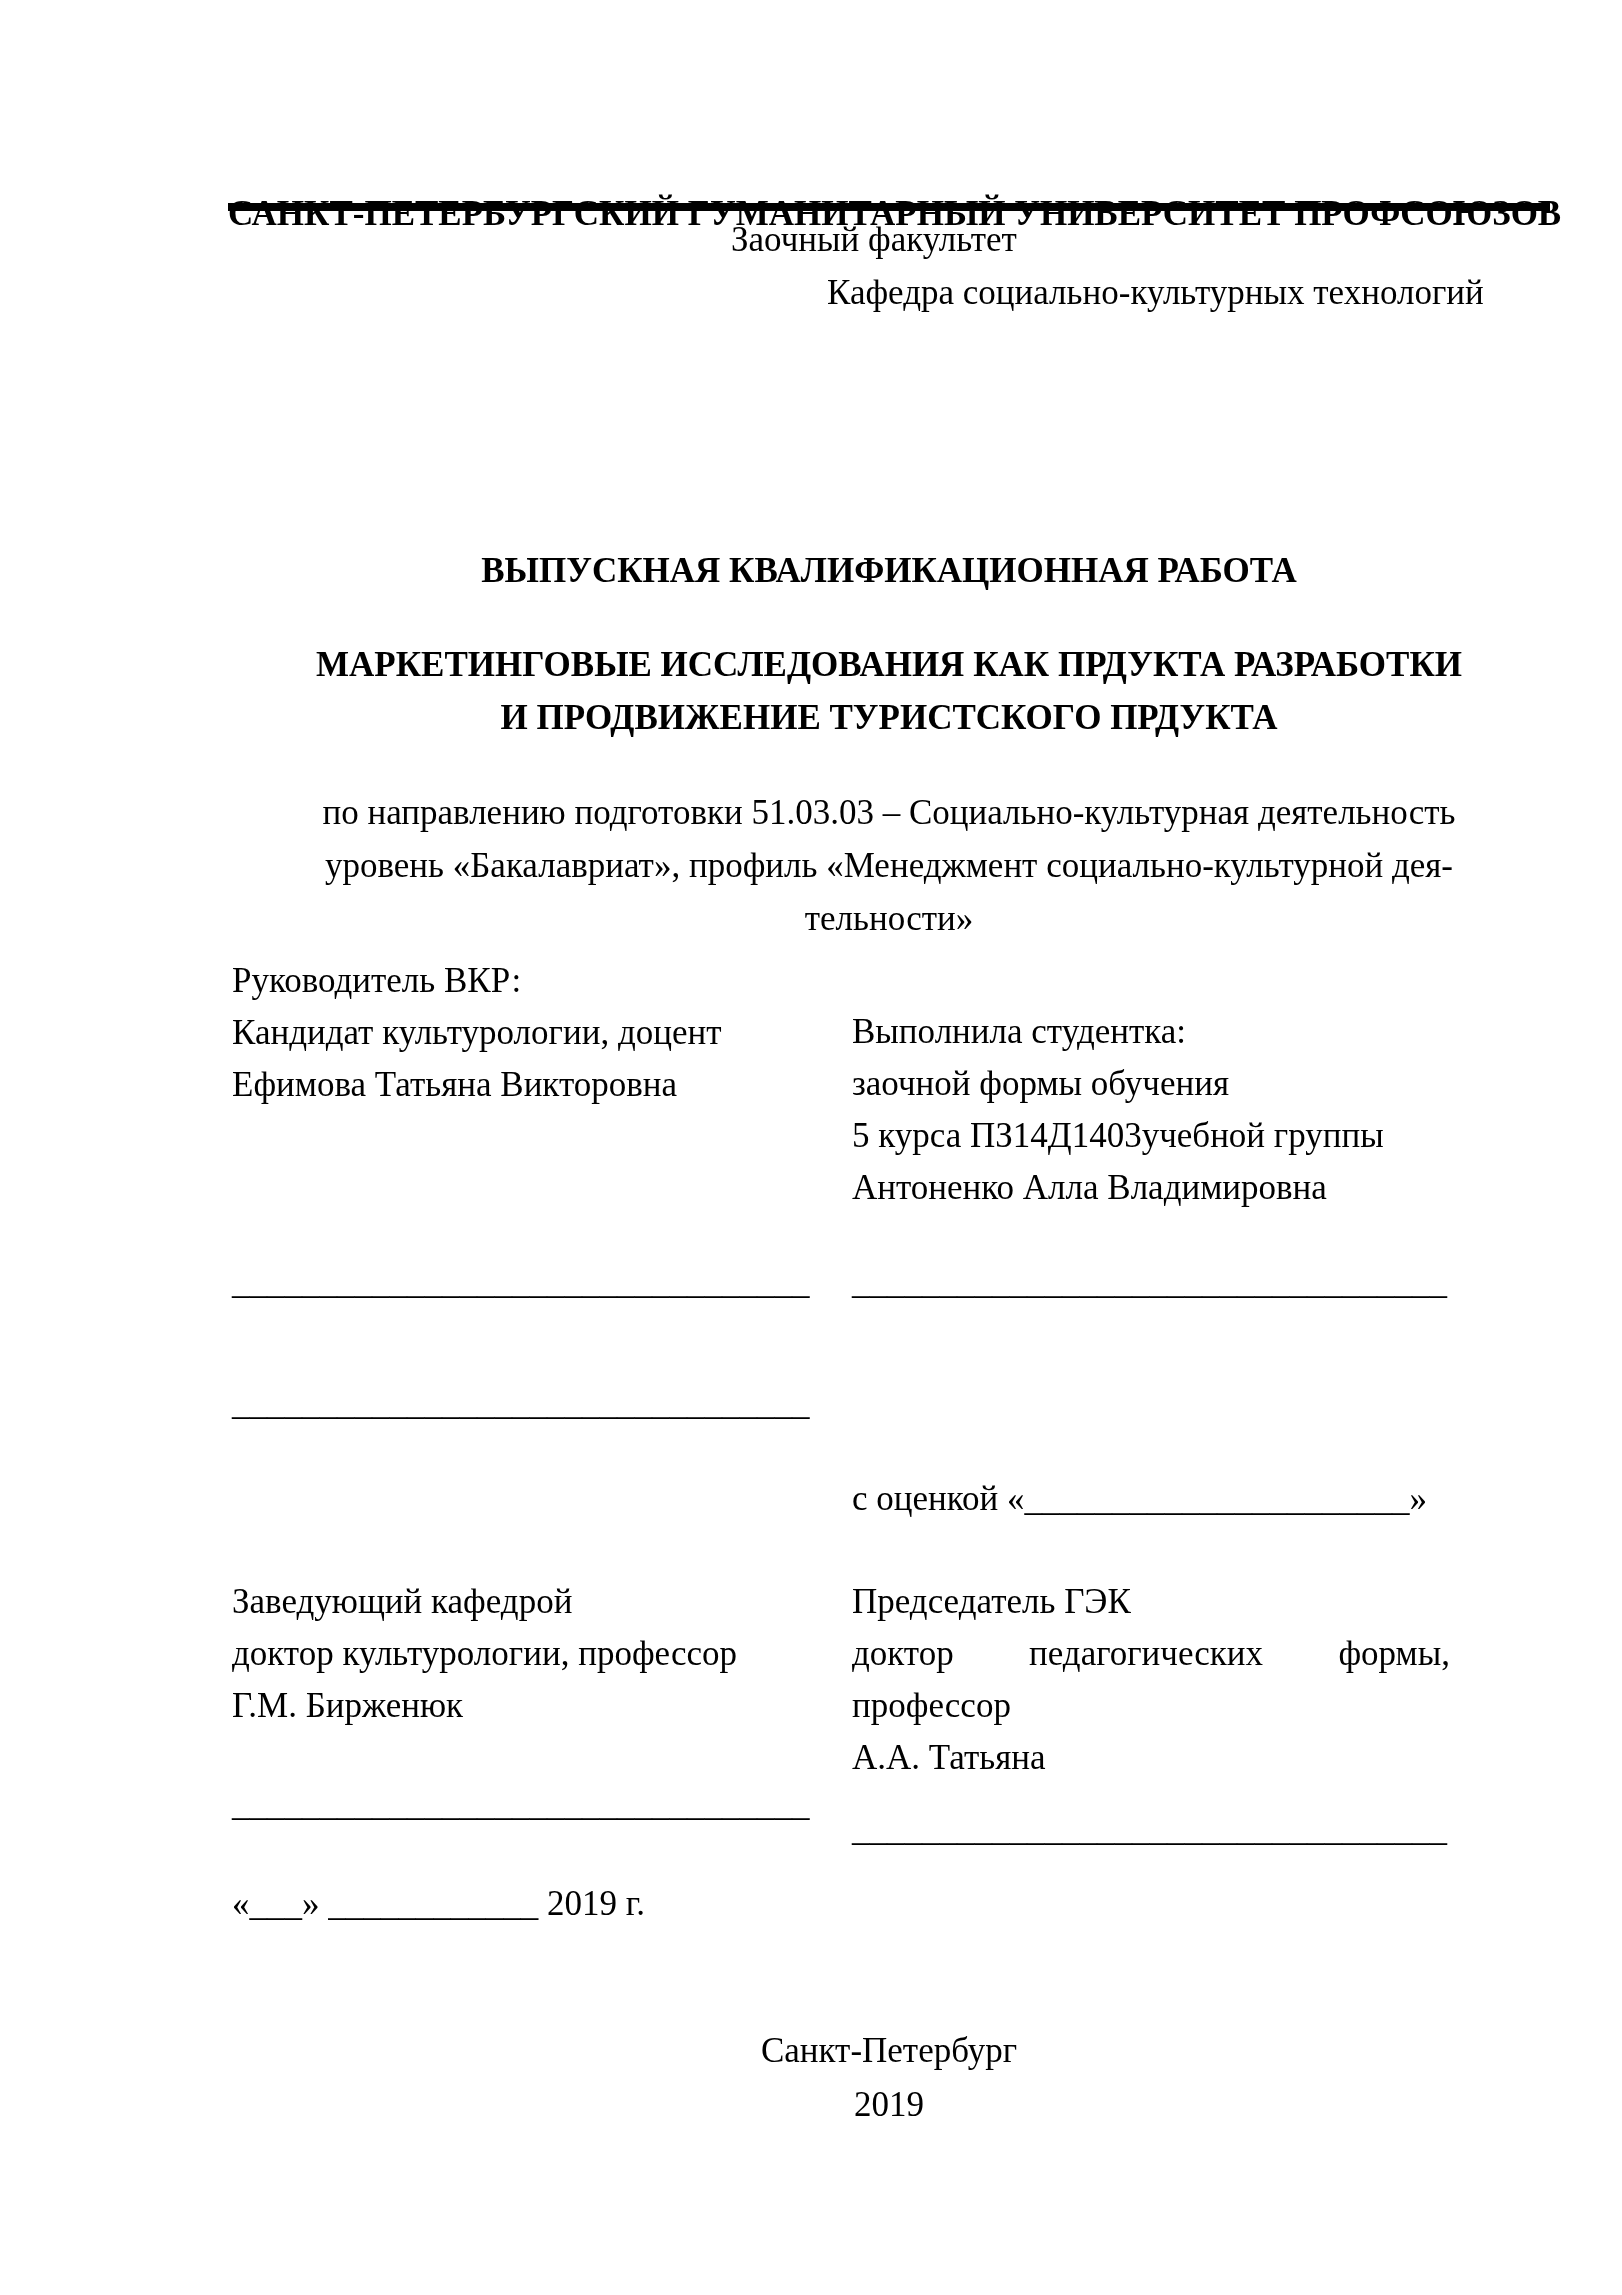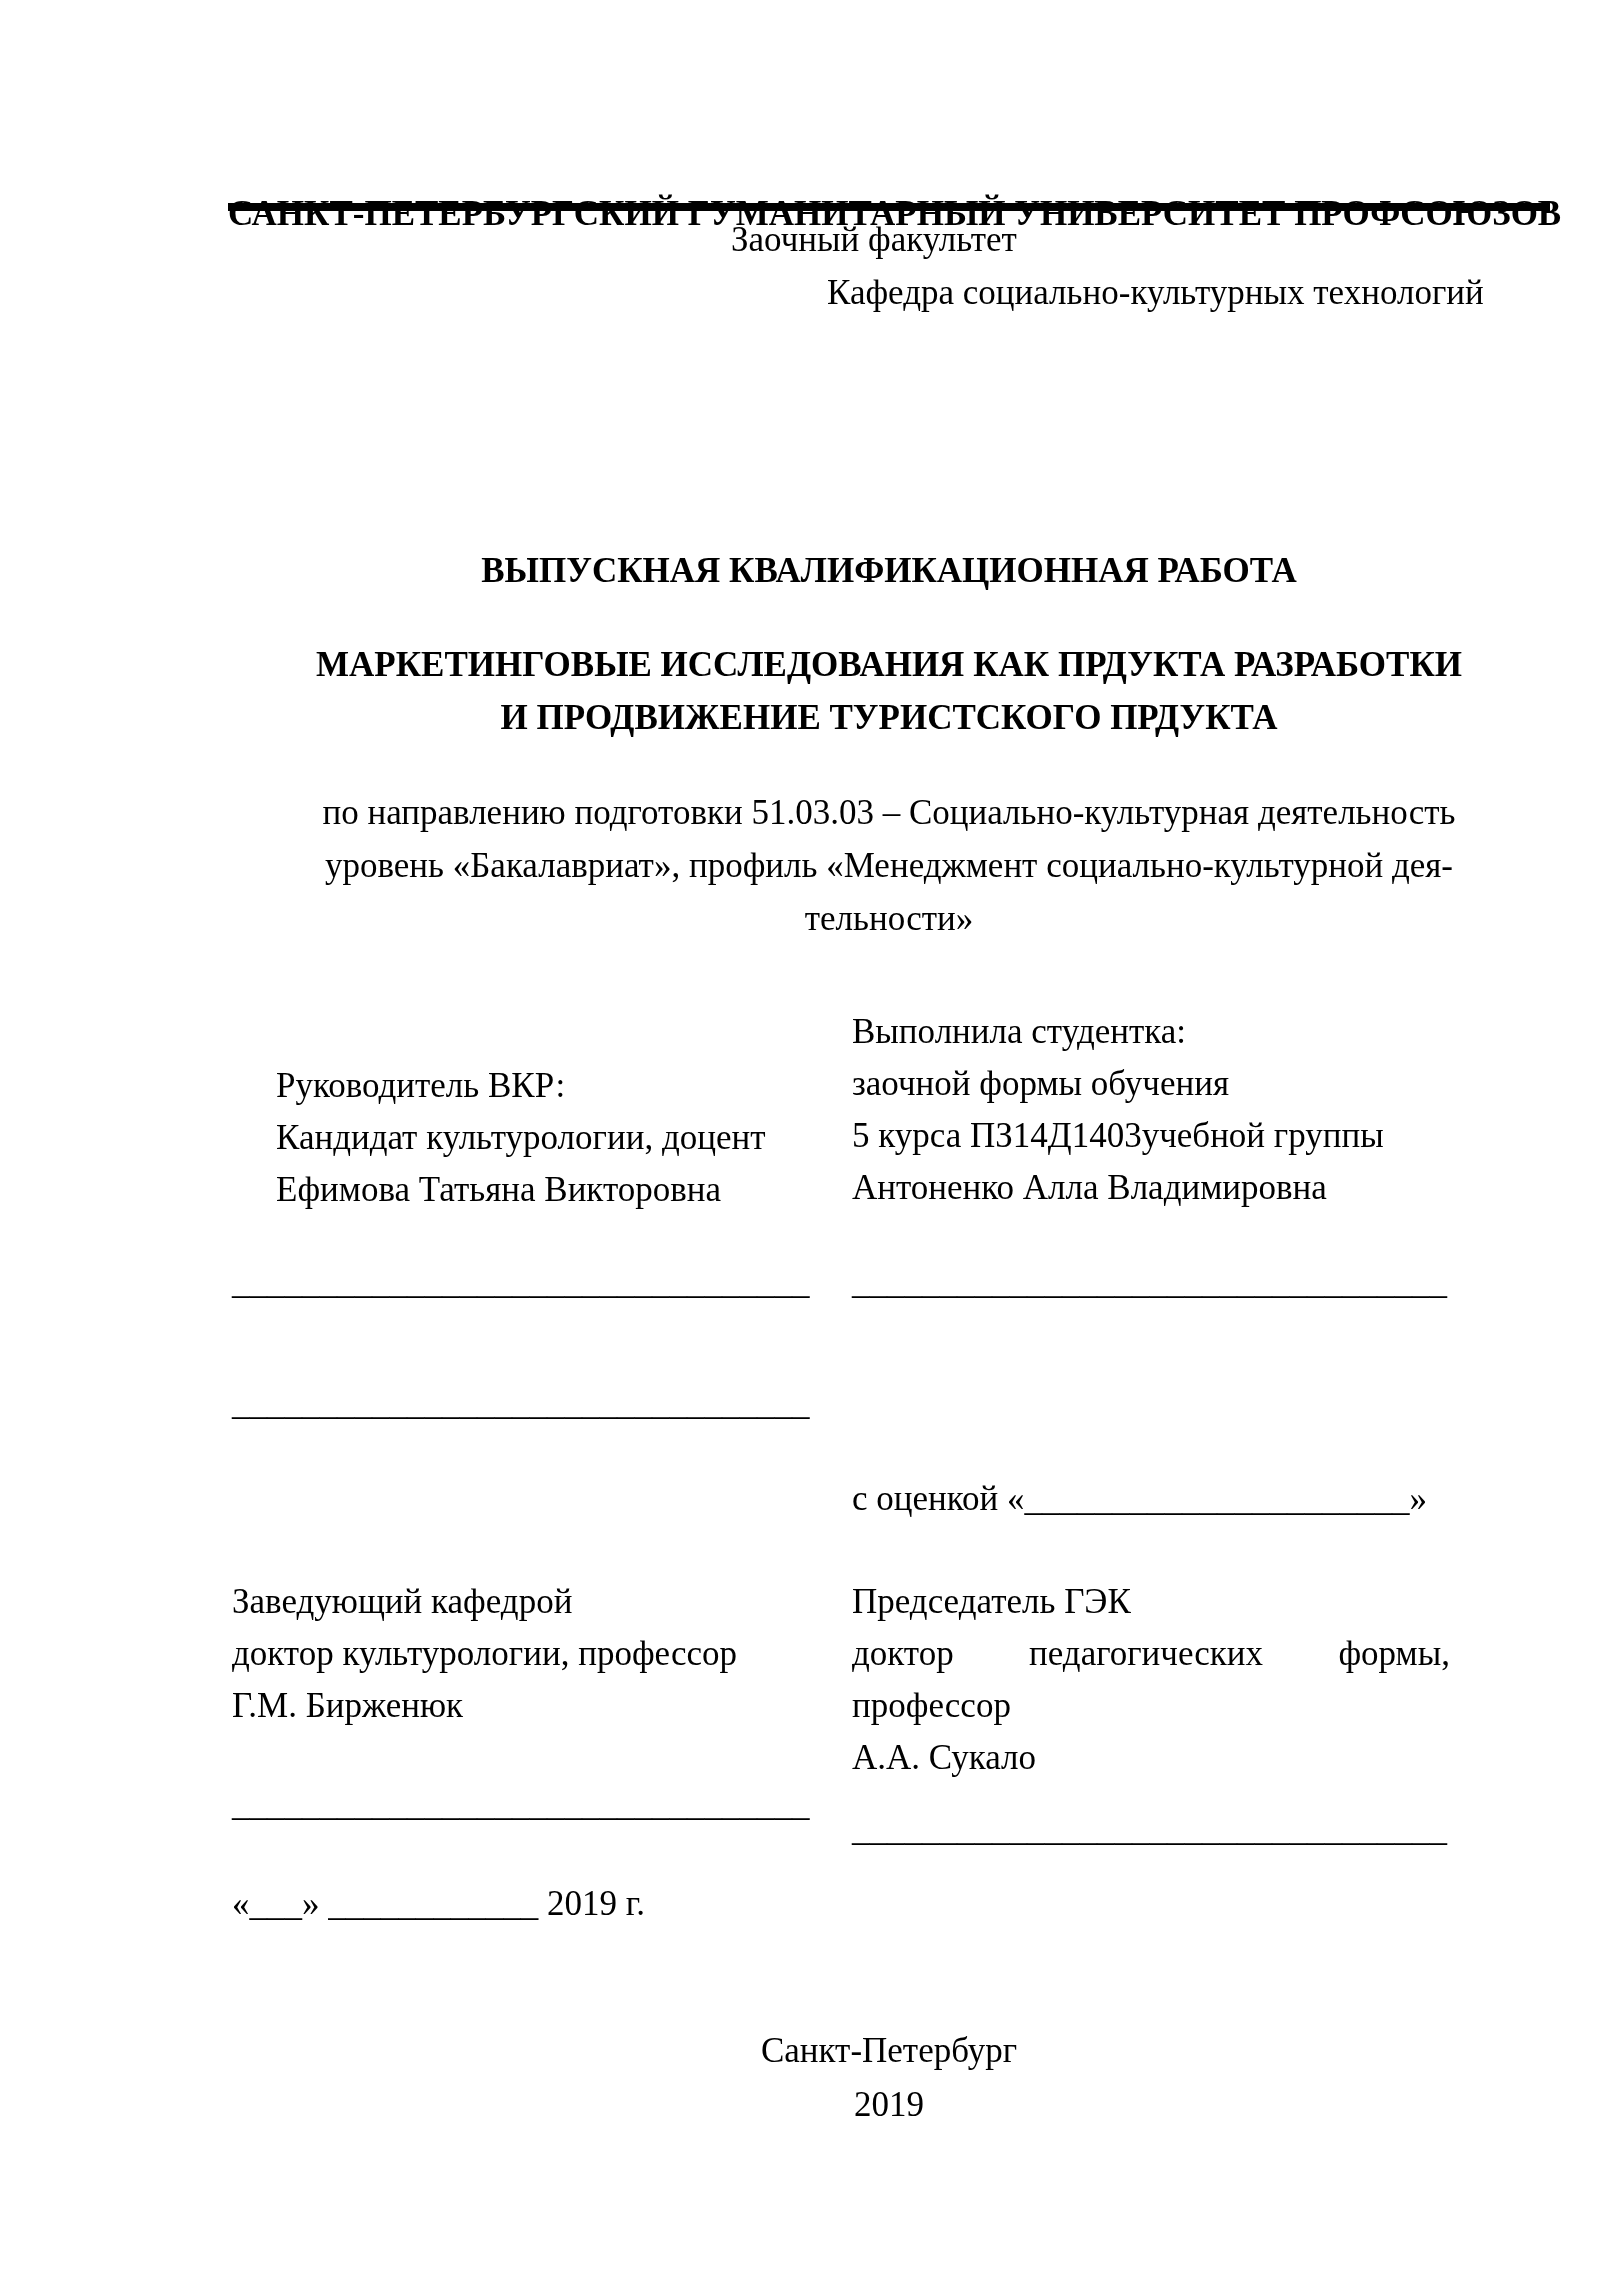--- a/index.html
+++ b/index.html
@@ -45,21 +45,21 @@
   <div class="abs" style="top:273px; left:827px;">Кафедра социально-культурных технологий</div>
 
   <div class="abs center b" style="top:512px;">ВЫПУСКНАЯ КВАЛИФИКАЦИОННАЯ РАБОТА</div>
   <div class="abs center b" style="top:606px;">МАРКЕТИНГОВЫЕ ИССЛЕДОВАНИЯ КАК ПРДУКТА РАЗРАБОТКИ</div>
   <div class="abs center b" style="top:659px;">И ПРОДВИЖЕНИЕ ТУРИСТСКОГО ПРДУКТА</div>
 
   <div class="abs center" style="top:754px;">по направлению подготовки 51.03.03 – Социально-культурная деятельность</div>
   <div class="abs center" style="top:807px;">уровень «Бакалавриат», профиль «Менеджмент социально-культурной дея-</div>
   <div class="abs center" style="top:860px;">тельности»</div>
 
-  <div class="block" style="top:1060px; left:232px;margin-left:44px;">
+  <div class="block" style="top:955px; left:232px;">
     <div>Руководитель ВКР:</div>
     <div>Кандидат культурологии, доцент</div>
     <div>Ефимова Татьяна Викторовна</div>
   </div>
 
   <div class="block" style="top:1006px; left:852px;">
     <div>Выполнила студентка:</div>
     <div>заочной формы обучения</div>
     <div>5 курса ПЗ14Д1403учебной группы</div>
     <div>Антоненко Алла Владимировна</div>
@@ -75,21 +75,21 @@
   <div class="block" style="top:1576px; left:232px;">
     <div>Заведующий кафедрой</div>
     <div>доктор культурологии, профессор</div>
     <div>Г.М. Бирженюк</div>
   </div>
 
   <div class="block" style="top:1576px; left:852px;">
     <div>Председатель ГЭК</div>
     <div class="justify-line">доктор педагогических формы,</div>
     <div>профессор</div>
-    <div>А.А. Сукало</div>
+    <div>А.А. Татьяна</div>
   </div>
 
   <div class="abs" style="top:1784px; left:232px;">_________________________________</div>
   <div class="abs" style="top:1809px; left:852px;">__________________________________</div>
 
   <div class="abs" style="top:1884px; left:232px;">«___» ____________ 2019 г.</div>
 
   <div class="abs center" style="top:1992px;">Санкт-Петербург</div>
   <div class="abs center" style="top:2046px;">2019</div>
 

